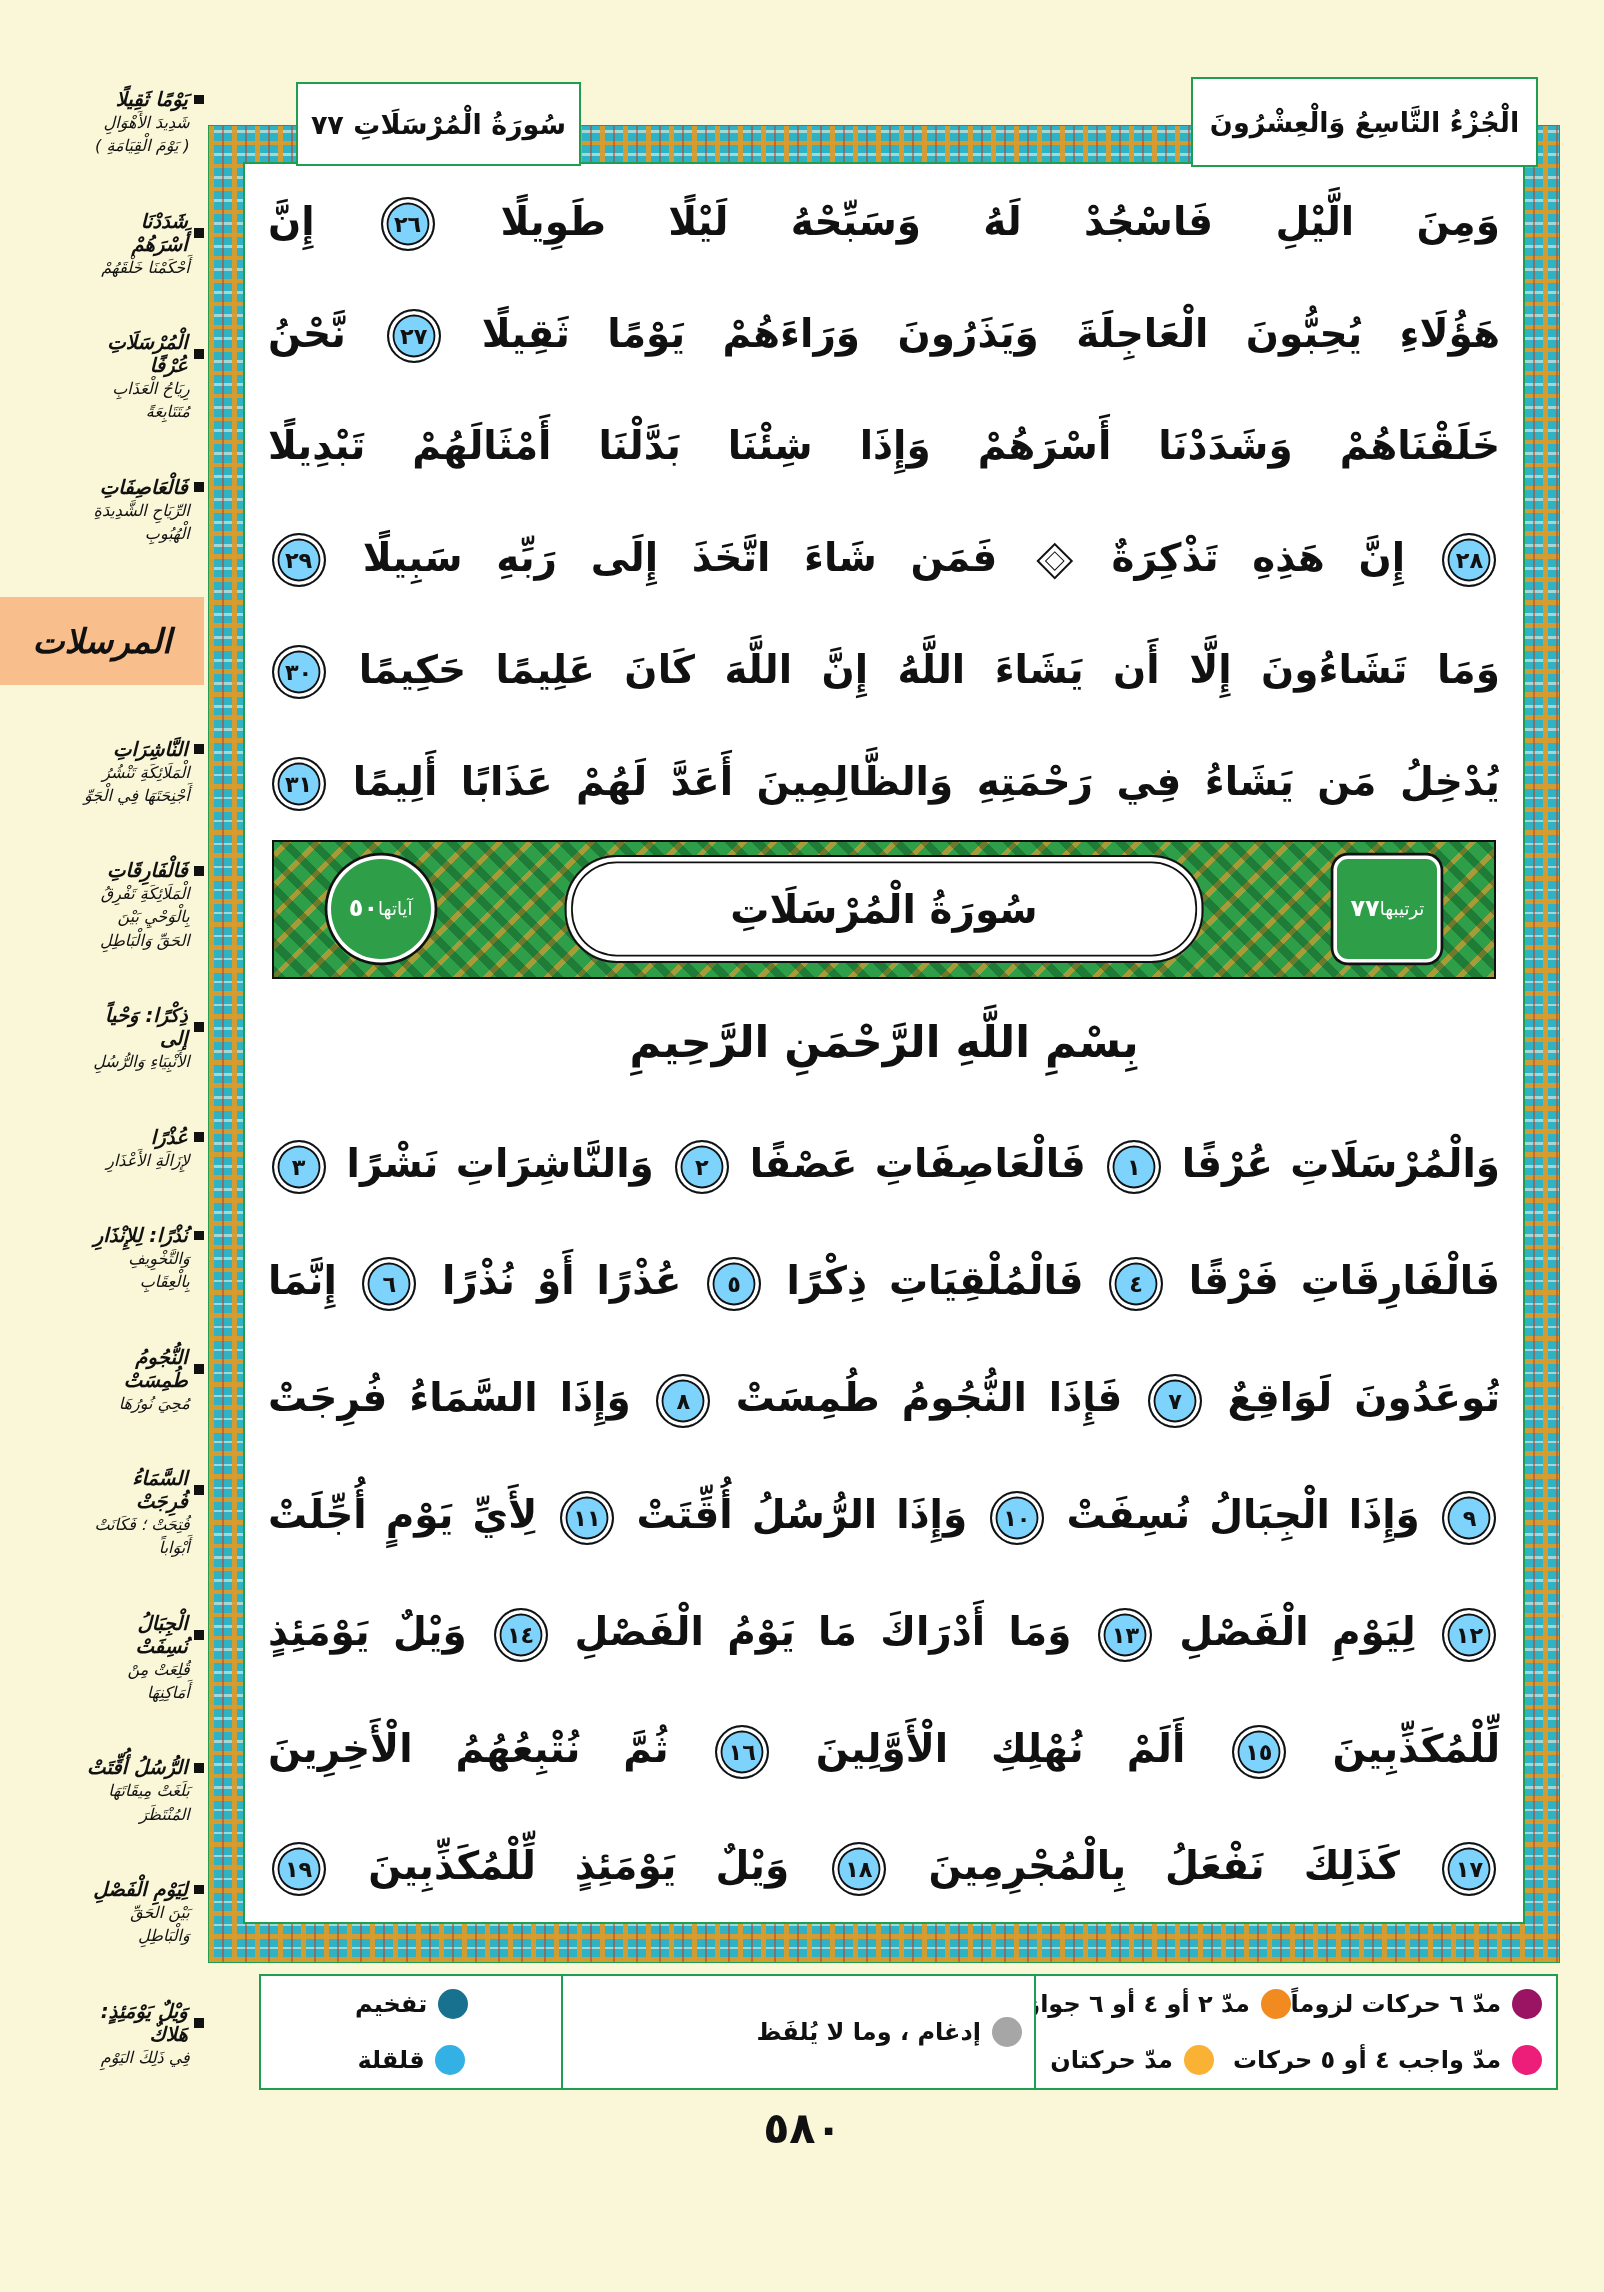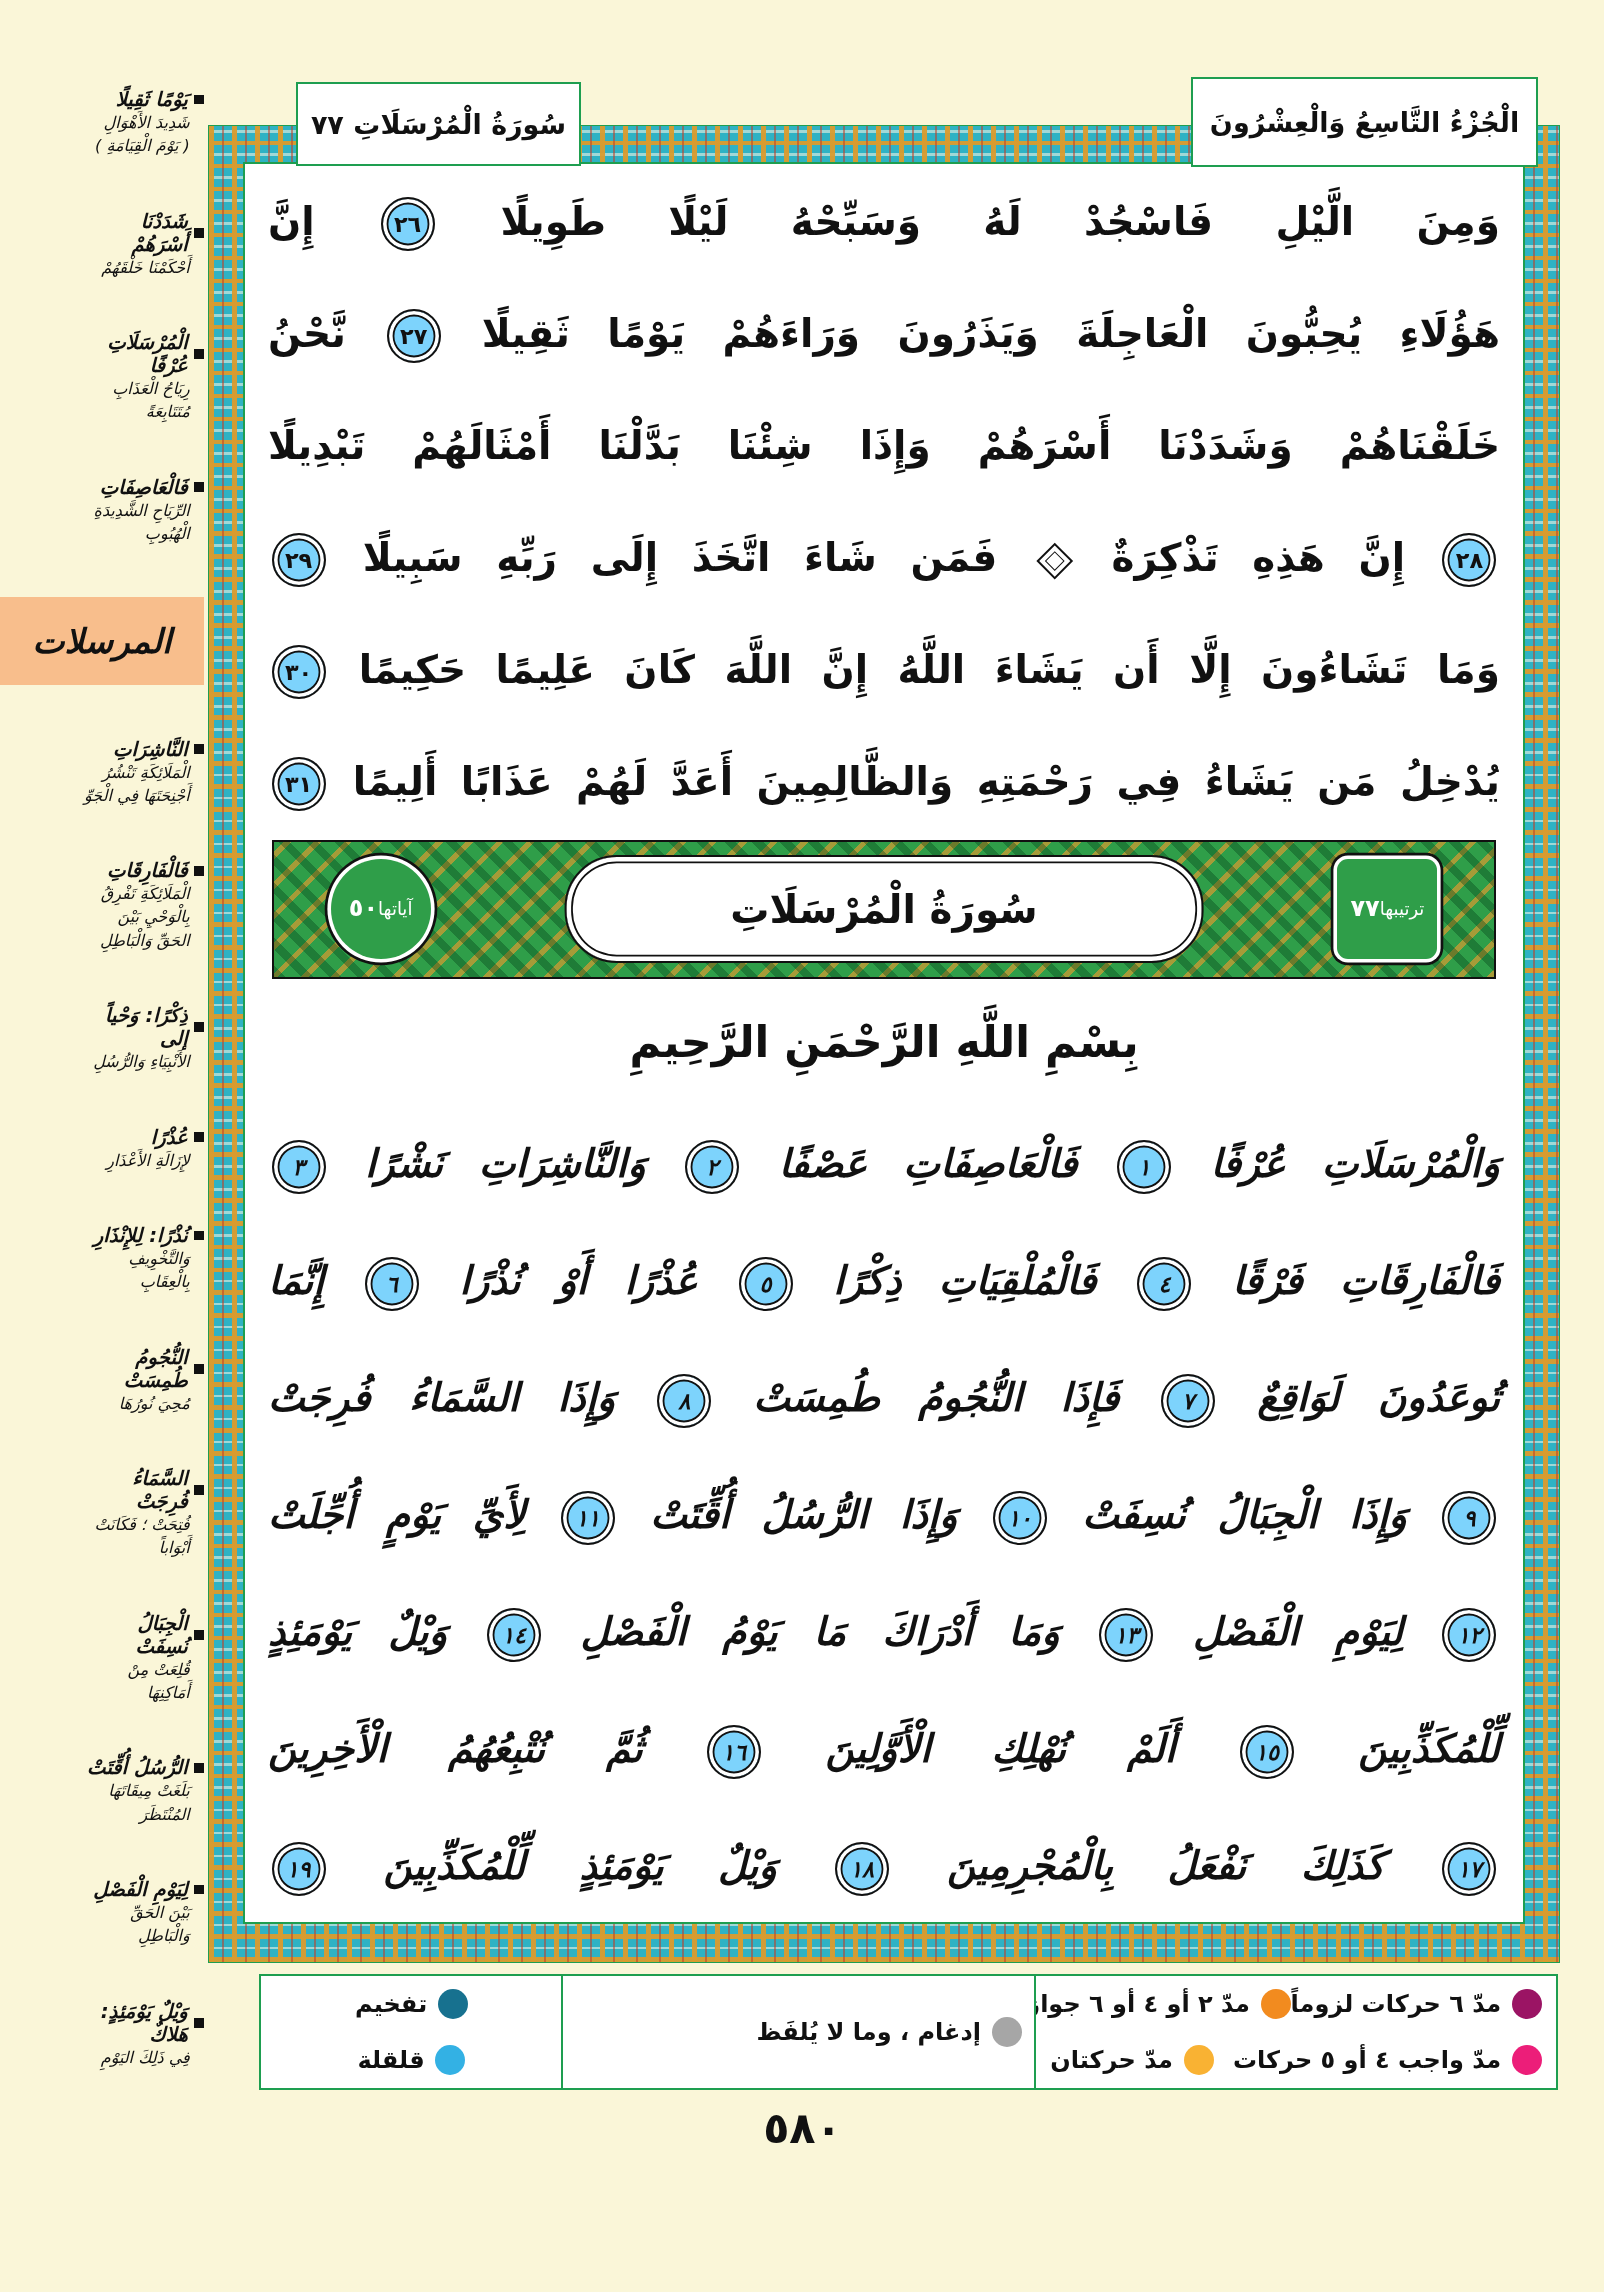--- a/index.html
+++ b/index.html
@@ -31,21 +31,21 @@
   }
   .surah-box{left:296px;top:82px;width:285px;height:84px;}
   .juz-box{left:1191px;top:77px;width:347px;height:90px;}
   
   .qline{
     display:block;direction:rtl;
     text-align:justify;text-align-last:justify;
     font-weight:bold;white-space:nowrap;
   }
   .sec-a .qline{height:112px;line-height:112px;font-size:39px;}
-  .sec-b .qline{height:117px;line-height:117px;font-size:39px;font-style:italic;}
+  .sec-b .qline{height:117px;line-height:117px;font-size:39px;}
   .bismillah{
     height:125px;line-height:125px;font-size:43px;font-weight:bold;
     text-align:center;direction:rtl;
   }
   .ayah{
     display:inline-flex;align-items:center;justify-content:center;
     width:50px;height:50px;border:2.7px solid #111;border-radius:50%;
     background:#7dd3fc;box-shadow:inset 0 0 0 3.6px #fff, inset 0 0 0 5.4px #111;
     font-size:22.4px;font-weight:bold;line-height:normal;
     vertical-align:middle;margin:0 3.6px;

